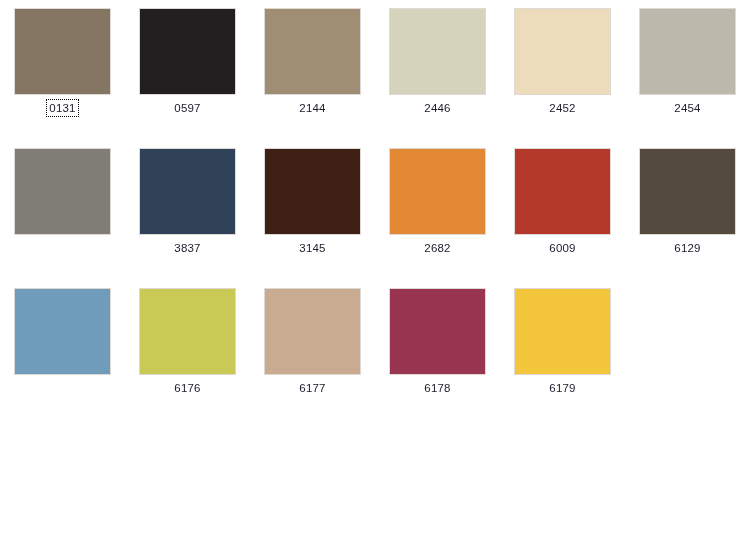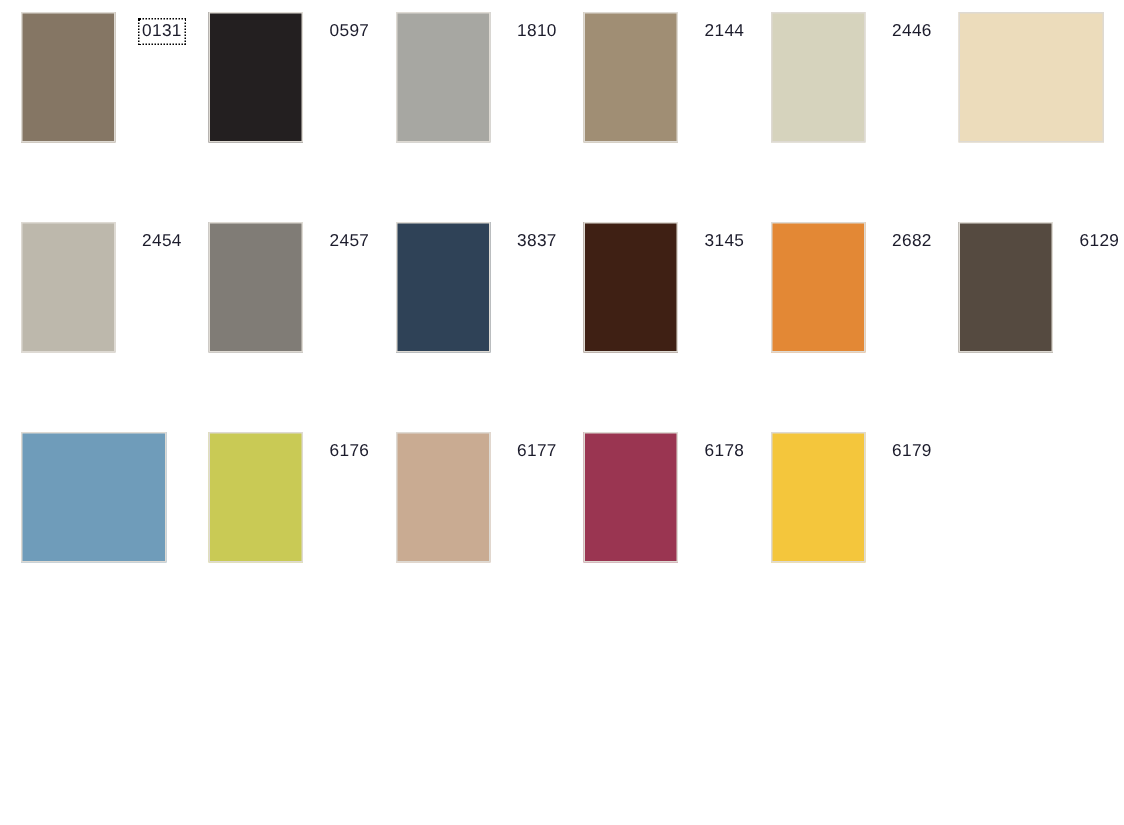--- a/index.html
+++ b/index.html
@@ -20,21 +20,21 @@
     grid-template-columns: repeat(6, 125px);
     grid-auto-rows: 140px;
     padding: 8px 0 0 14px;
     box-sizing: border-box;
   }
 
   .swatch-cell {
     width: 125px;
     height: 140px;
     display: flex;
-    flex-direction: row;
+    flex-direction: column;
     align-items: flex-start;
     box-sizing: border-box;
   }
 
   .swatch-chip {
     width: 97px;
     height: 87px;
     border: 1px solid #dedad3;
     box-sizing: border-box;
     display: block;
@@ -75,68 +75,68 @@
         <a class="swatch-label focused" href="#">0131</a>
       </div>
     </div>
     <div class="swatch-cell">
       <div class="swatch-chip" style="background-color: rgb(35, 31, 32);"></div>
       <div class="swatch-label-row">
         <a class="swatch-label" href="#">0597</a>
       </div>
     </div>
     <div class="swatch-cell">
-      <div class="swatch-chip" style="background-color: rgb(167, 167, 162);"></div>
-      <div class="swatch-label-row">
-        <a class="swatch-label" href="#">1810</a>
-      </div>
-    </div>
-    <div class="swatch-cell">
       <div class="swatch-chip" style="background-color: rgb(160, 142, 116);"></div>
       <div class="swatch-label-row">
         <a class="swatch-label" href="#">2144</a>
       </div>
     </div>
     <div class="swatch-cell">
       <div class="swatch-chip" style="background-color: rgb(214, 211, 189);"></div>
       <div class="swatch-label-row">
         <a class="swatch-label" href="#">2446</a>
       </div>
     </div>
     <div class="swatch-cell">
       <div class="swatch-chip" style="background-color: rgb(236, 220, 187);"></div>
+      <div class="swatch-label-row">
+        <a class="swatch-label" href="#">2452</a>
+      </div>
     </div>
     <div class="swatch-cell">
       <div class="swatch-chip" style="background-color: rgb(189, 184, 172);"></div>
       <div class="swatch-label-row">
         <a class="swatch-label" href="#">2454</a>
       </div>
     </div>
     <div class="swatch-cell">
       <div class="swatch-chip" style="background-color: rgb(128, 124, 118);"></div>
-      <div class="swatch-label-row">
-        <a class="swatch-label" href="#">2457</a>
-      </div>
     </div>
     <div class="swatch-cell">
       <div class="swatch-chip" style="background-color: rgb(47, 66, 87);"></div>
       <div class="swatch-label-row">
         <a class="swatch-label" href="#">3837</a>
       </div>
     </div>
     <div class="swatch-cell">
       <div class="swatch-chip" style="background-color: rgb(63, 32, 20);"></div>
       <div class="swatch-label-row">
         <a class="swatch-label" href="#">3145</a>
       </div>
     </div>
     <div class="swatch-cell">
       <div class="swatch-chip" style="background-color: rgb(227, 136, 53);"></div>
       <div class="swatch-label-row">
         <a class="swatch-label" href="#">2682</a>
+      </div>
+    </div>
+    <div class="swatch-cell">
+      <div class="swatch-chip" style="background-color: rgb(181, 57, 42);"></div>
+      <div class="swatch-label-row">
+        <a class="swatch-label" href="#">6009</a>
       </div>
     </div>
     <div class="swatch-cell">
       <div class="swatch-chip" style="background-color: rgb(85, 74, 64);"></div>
       <div class="swatch-label-row">
         <a class="swatch-label" href="#">6129</a>
       </div>
     </div>
     <div class="swatch-cell">
       <div class="swatch-chip" style="background-color: rgb(111, 156, 186);"></div>

